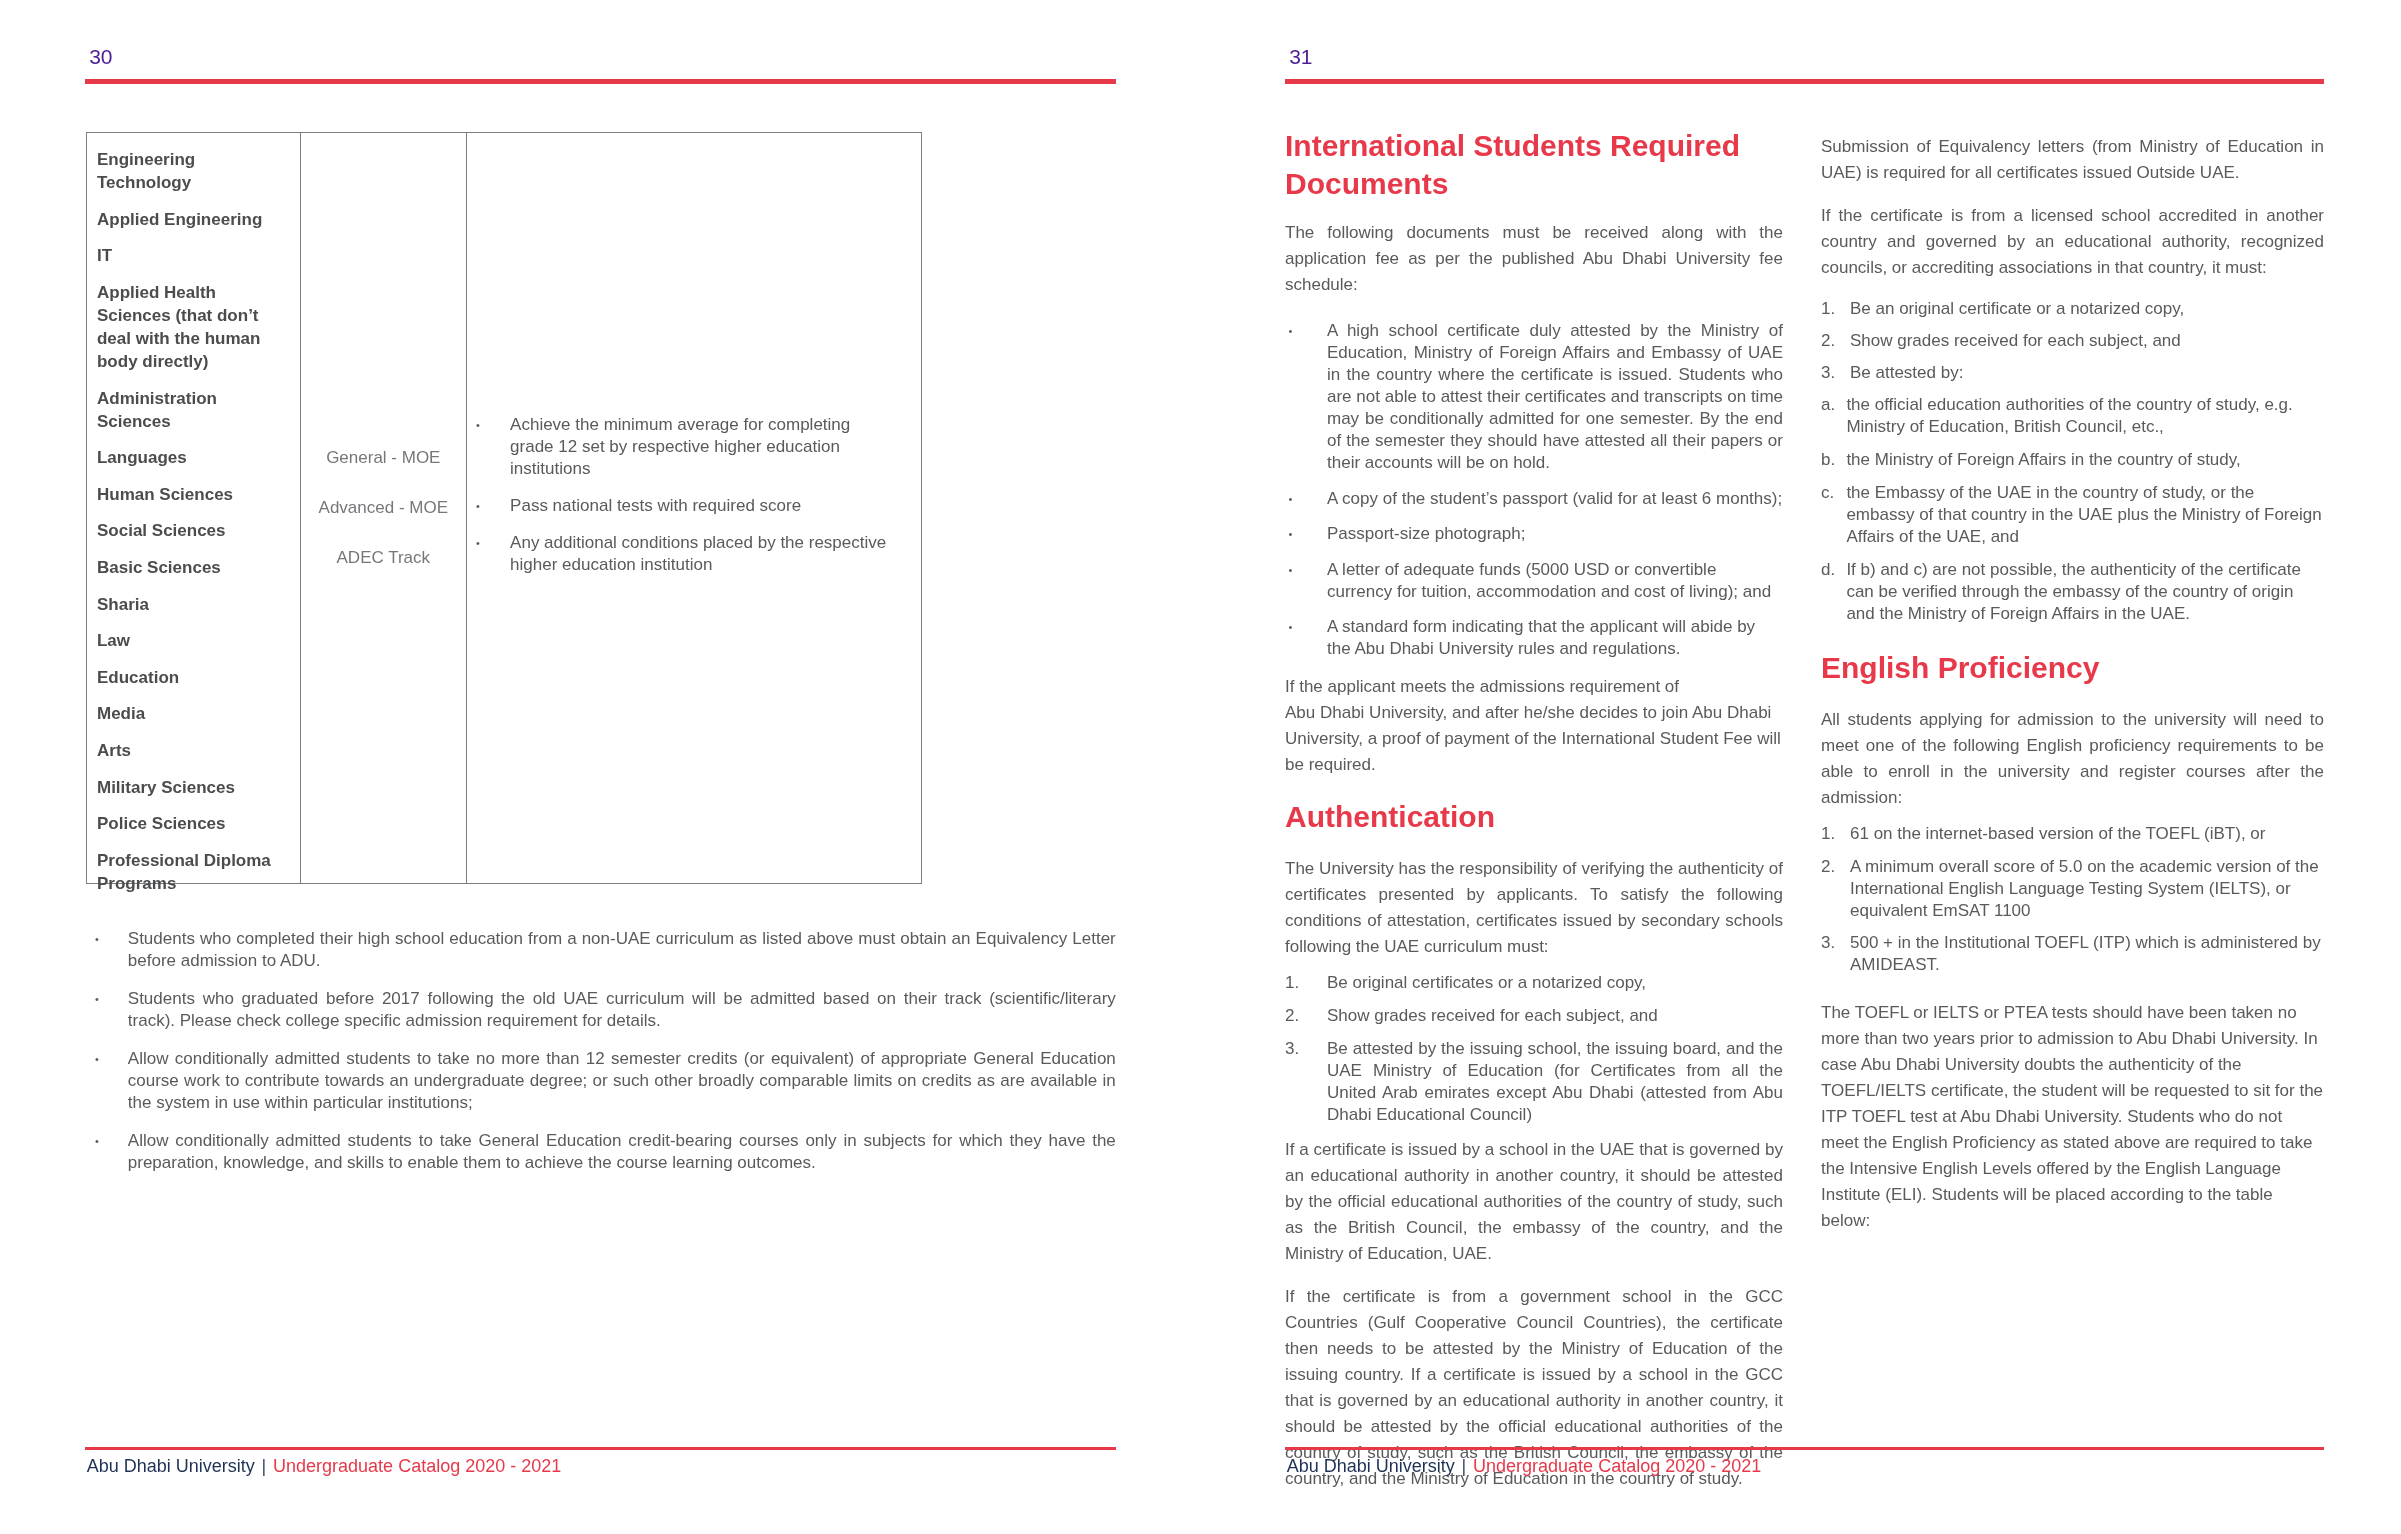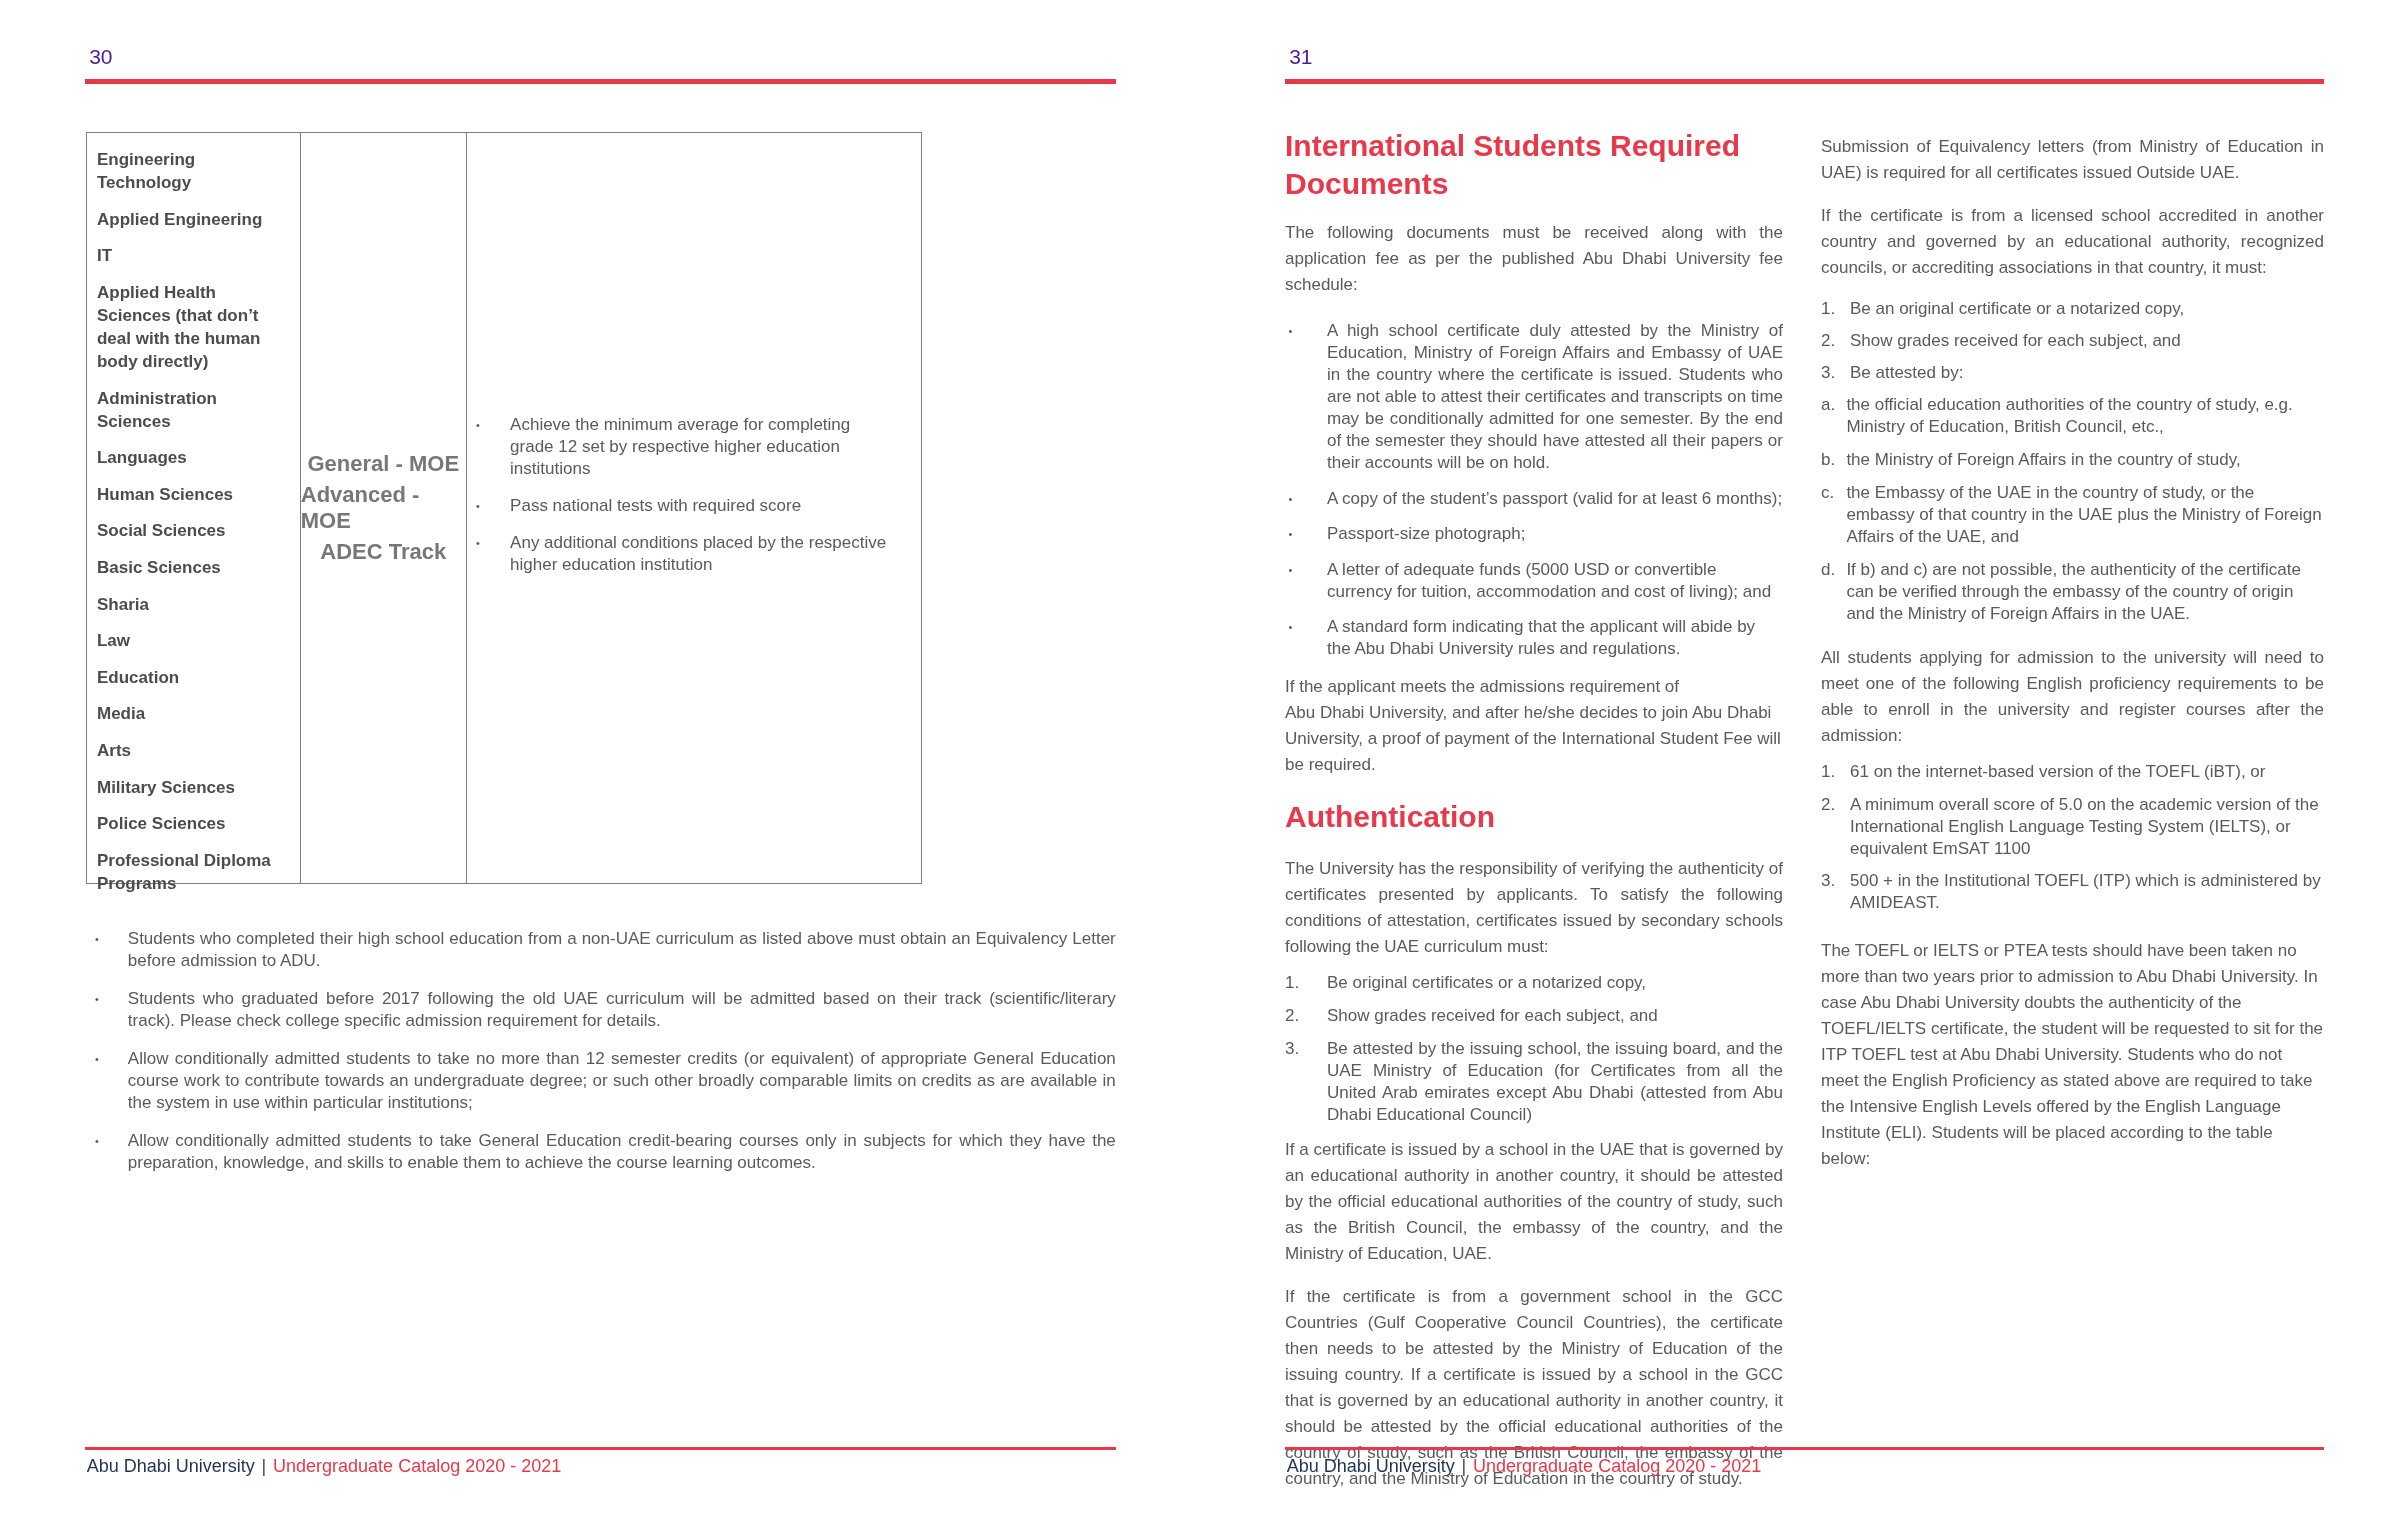--- a/index.html
+++ b/index.html
@@ -29,21 +29,21 @@
   .footer-text .cat{color:var(--red);}
 
   
   .adm-table{
     position:absolute;top:132px;left:0.8px;width:836px;height:752px;
     display:flex;border:1.3px solid var(--border);background:#fff;
   }
   .tcell{height:100%;}
   .tc1{width:213px;padding:15.2px 10.2px 8.5px 10.2px;}
   .tc2{width:166px;border-left:1.3px solid var(--border);display:flex;flex-direction:column;
-       justify-content:center;align-items:center;gap:5px;color:var(--muted);font-size:22px;font-weight:bold;}
+       justify-content:center;align-items:center;gap:30px;color:var(--muted);font-size:17px;}
   .tc3{flex:1;border-left:1.3px solid var(--border);display:flex;flex-direction:column;
        justify-content:center;gap:15.2px;padding:8.5px 34px 34px 0;}
   .titem{font-weight:bold;color:var(--bold);font-size:17px;line-height:23px;margin-bottom:13.6px;}
   .titem:last-child{margin-bottom:0;}
 
   
   .p{font-size:17px;line-height:26px;margin:0 0 17px 0;}
   .just{text-align:justify;}
   .h-red{color:var(--red);font-weight:bold;font-size:30px;line-height:38px;margin:0 0 17px 0;}
   .li{display:flex;align-items:flex-start;font-size:17px;line-height:22px;}
@@ -233,20 +233,21 @@
     </div>
     <div class="li al">
       <span class="nmk">c.</span>
       <span class="txt">the Embassy of the UAE in the country of study, or the embassy  of that country in the UAE plus the Ministry of Foreign  Affairs of the UAE, and</span>
     </div>
     <div class="li al">
       <span class="nmk">d.</span>
       <span class="txt">If b) and c) are not possible, the authenticity of the certificate can be verified through the embassy of the country of origin and the Ministry of Foreign Affairs in the UAE.</span>
     </div>
 
+    <div class="h-red mt28">English Proficiency</div>
     <div class="p just mb14">All students applying for admission to the university will need to meet one of the following English proficiency requirements to be able to enroll in the university and register courses after the admission:</div>
 
     <div class="li n2">
       <span class="nmk">1.</span>
       <span class="txt">61 on the internet-based version of the TOEFL (iBT), or</span>
     </div>
     <div class="li n2">
       <span class="nmk">2.</span>
       <span class="txt">A minimum overall score of 5.0 on the  academic version of the International English Language Testing System (IELTS), or equivalent EmSAT 1100</span>
     </div>

